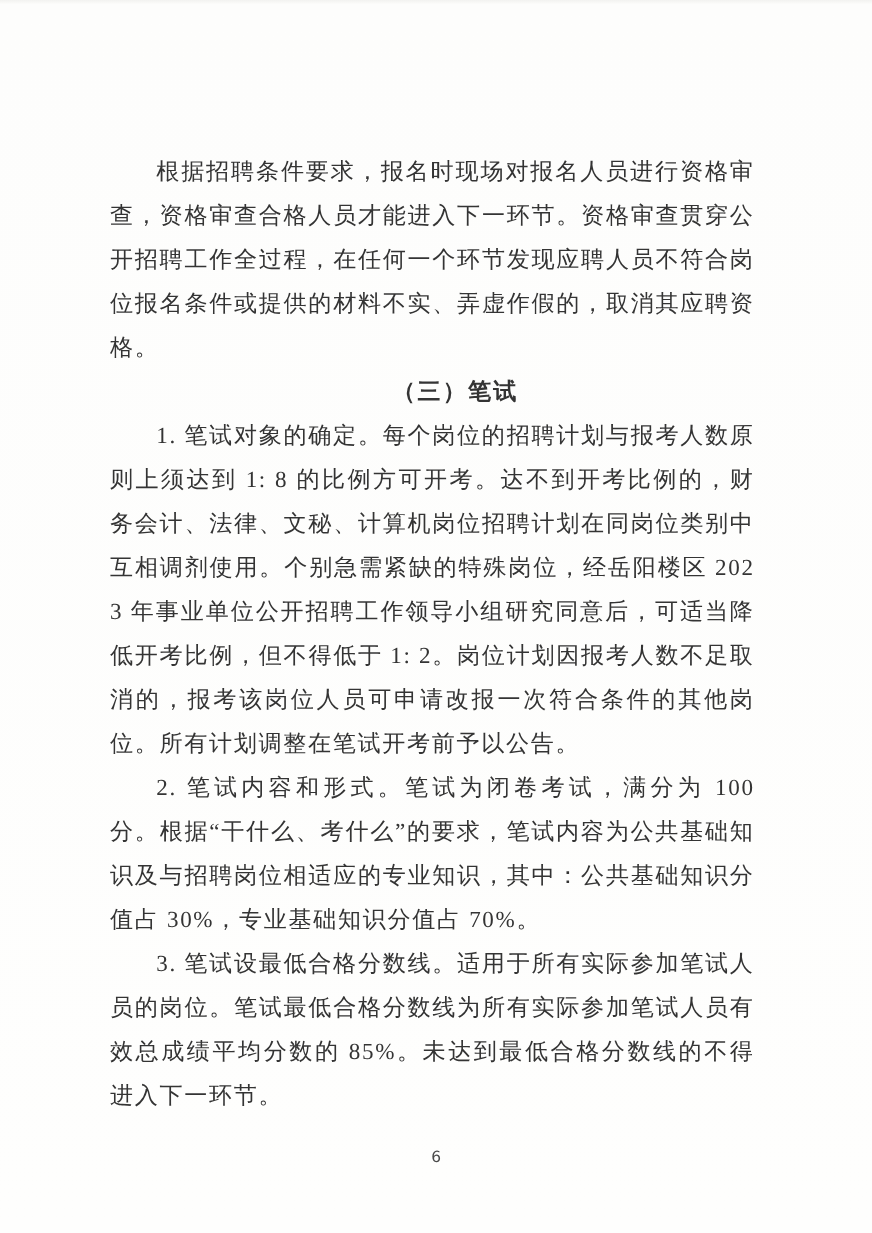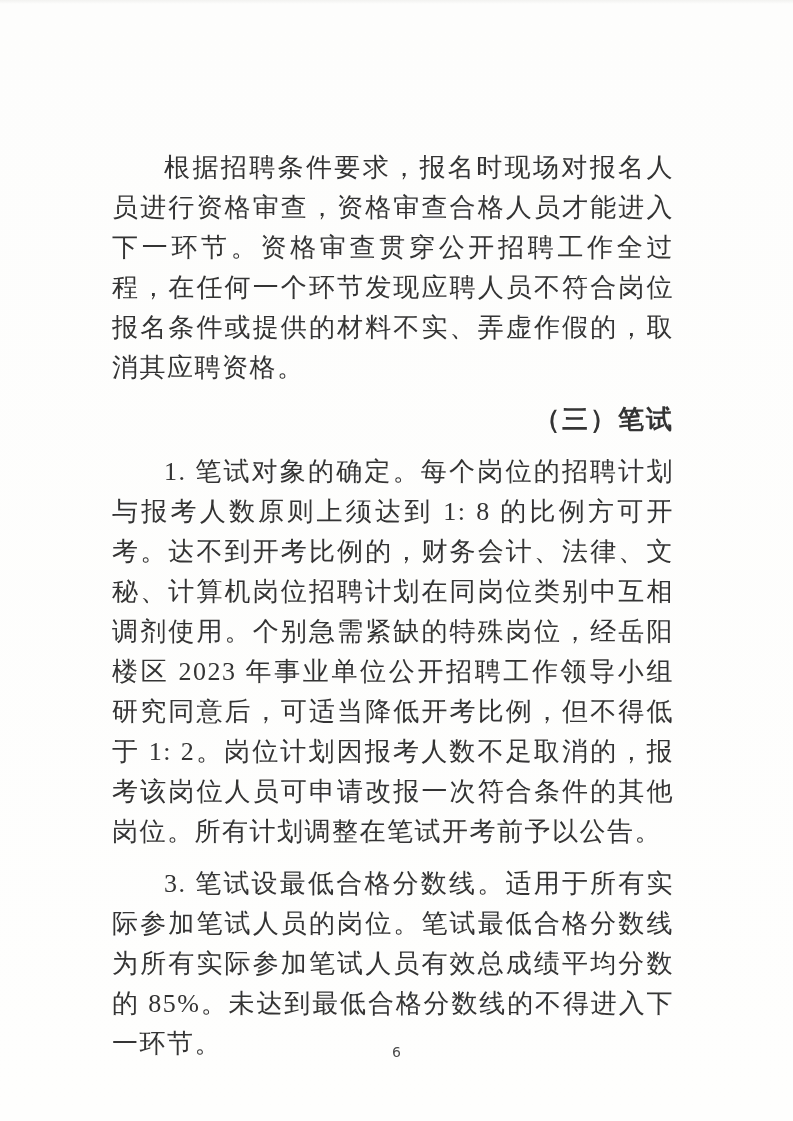--- a/index.html
+++ b/index.html
@@ -16,34 +16,34 @@
     overflow: hidden;
     font-family: "Liberation Serif", "DejaVu Serif", serif;
   }
   .content {
     position: absolute;
     left: 100px;
     top: 136px;
     width: 586px;
   }
   .para {
-    margin: 12px;
+    margin: 0;
     padding: 0;
-    font-size: 26px;
+    font-size: 21px;
     line-height: 40px;
     letter-spacing: 1.5px;
     color: #343434;
     text-align: justify;
     text-justify: inter-character;
     text-indent: 2em;
     word-break: break-all;
   }
   .para.heading {
     font-weight: bold;
-    text-align: right;
+    text-align: center;
     letter-spacing: 2px;
   }
   .page-number {
     position: absolute;
     top: 1042px;
     left: 0;
     width: 100%;
     text-align: center;
     font-size: 14px;
     line-height: 20px;
@@ -53,16 +53,17 @@
   }
 </style>
 </head>
 <body>
 
 <div class="page">
   <div class="content">
     <p class="para">根据招聘条件要求，报名时现场对报名人员进行资格审查，资格审查合格人员才能进入下一环节。资格审查贯穿公开招聘工作全过程，在任何一个环节发现应聘人员不符合岗位报名条件或提供的材料不实、弄虚作假的，取消其应聘资格。</p>
     <p class="para heading">（三）笔试</p>
     <p class="para">1. 笔试对象的确定。每个岗位的招聘计划与报考人数原则上须达到 1: 8 的比例方可开考。达不到开考比例的，财务会计、法律、文秘、计算机岗位招聘计划在同岗位类别中互相调剂使用。个别急需紧缺的特殊岗位，经岳阳楼区 2023 年事业单位公开招聘工作领导小组研究同意后，可适当降低开考比例，但不得低于 1: 2。岗位计划因报考人数不足取消的，报考该岗位人员可申请改报一次符合条件的其他岗位。所有计划调整在笔试开考前予以公告。</p>
+    <p class="para">2. 笔试内容和形式。笔试为闭卷考试，满分为 100 分。根据“干什么、考什么”的要求，笔试内容为公共基础知识及与招聘岗位相适应的专业知识，其中：公共基础知识分值占 30%，专业基础知识分值占 70%。</p>
     <p class="para">3. 笔试设最低合格分数线。适用于所有实际参加笔试人员的岗位。笔试最低合格分数线为所有实际参加笔试人员有效总成绩平均分数的 85%。未达到最低合格分数线的不得进入下一环节。</p>
   </div>
   <div class="page-number">6</div>
 </div>
 
 </body></html>

